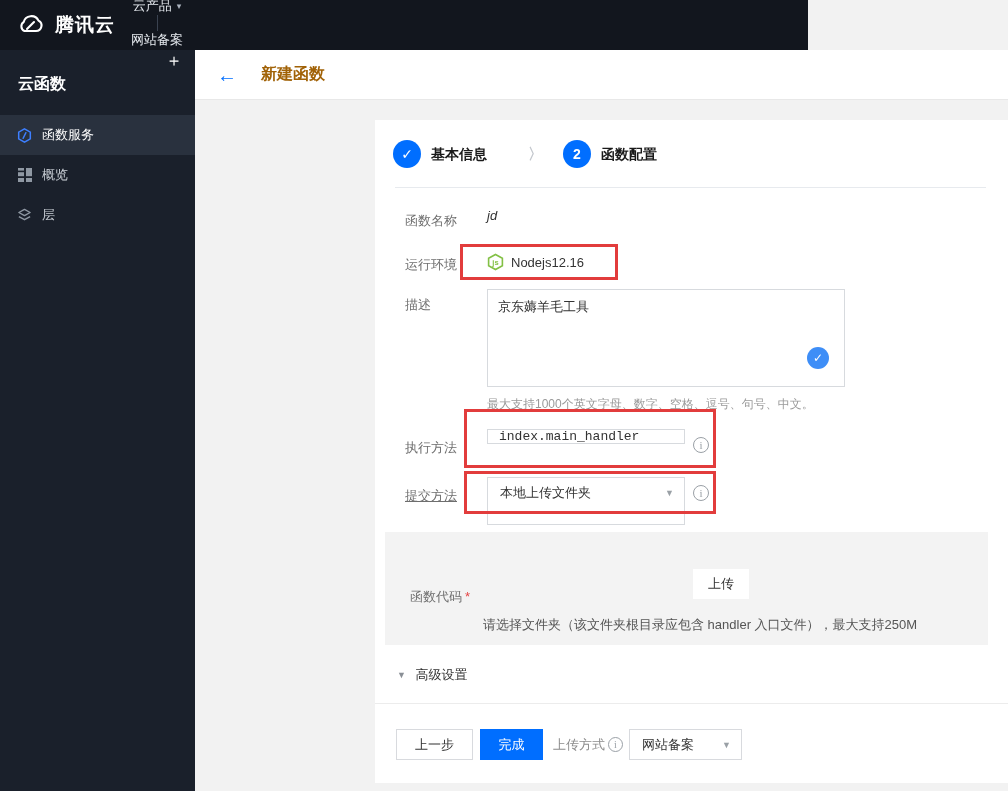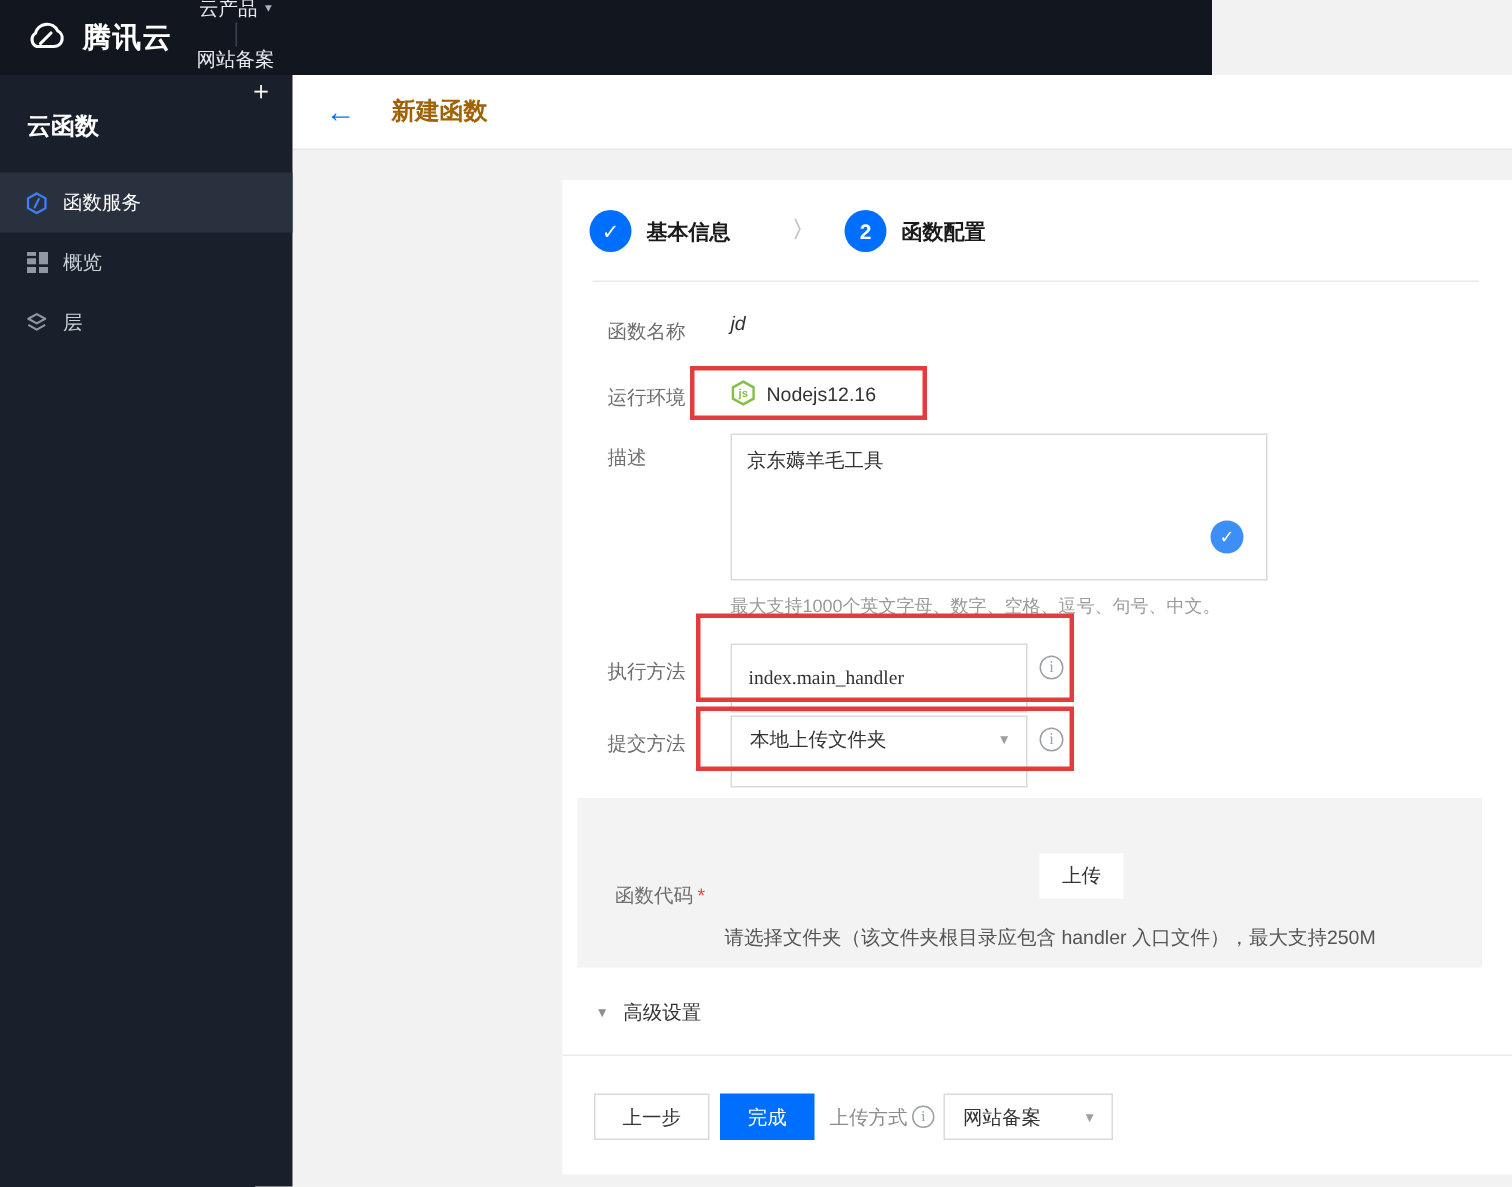--- a/index.html
+++ b/index.html
@@ -35,21 +35,21 @@
 
   
   .step-circle { position:absolute; width:28px; height:28px; border-radius:50%; background:#006eff; color:#fff; text-align:center; line-height:28px; font-size:14px; font-weight:bold; }
   .step-label { position:absolute; font-size:14px; font-weight:bold; color:#1a1a1a; line-height:28px; }
   .step-chevron { position:absolute; color:#c3c7cd; font-size:15px; font-weight:bold; line-height:28px; }
   .steps-divider { position:absolute; left:20px; right:22px; top:67px; height:1px; background:#e7eaee; }
 
   
   .f-label { position:absolute; left:30px; font-size:13px; color:#6e6e6e; }
   .f-value { position:absolute; font-size:13px; color:#333; }
-  .txt-input { position:absolute; height:46px; border:1px solid #d7dade; background:#fff; font-size:13px; color:#333; padding:0 11px; font-family:Liberation Serif, serif; outline:none; }
+  .txt-input { position:absolute; height:15px; border:1px solid #d7dade; background:#fff; font-size:13px; color:#333; padding:0 11px; font-family:Liberation Mono, monospace; outline:none; }
   .desc-area { position:absolute; left:112px; top:169px; width:358px; height:98px; border:1px solid #d7dade; font-size:13px; color:#333; padding:8px 10px; resize:none; font-family:"Liberation Sans","DejaVu Sans",sans-serif; outline:none; }
   .valid-badge { position:absolute; left:432px; top:227px; width:22px; height:22px; border-radius:50%; background:#3e8ef7; color:#fff; font-size:12px; text-align:center; line-height:22px; }
   .hint-gray { position:absolute; font-size:12px; color:#9a9a9a; }
   .select-box { position:absolute; height:48px; border:1px solid #d7dade; background:#fff; font-size:13px; color:#333; line-height:30px; padding-left:12px; cursor:pointer; }
   .select-caret { position:absolute; right:10px; top:0; color:#9aa0a6; font-size:9px; line-height:30px; }
   .info-icon { position:absolute; width:16px; height:16px; border:1px solid #9aa0a6; border-radius:50%; color:#9aa0a6; font-size:11px; line-height:14px; text-align:center; font-family:"Liberation Serif",serif; cursor:pointer; }
   .runtime-row { position:absolute; left:112px; top:133px; display:flex; align-items:center; }
   .runtime-text { font-size:13px; color:#333; margin-left:7px; }
 
   
@@ -174,21 +174,21 @@
 
   <div class="f-label" style="top:176px;">描述</div>
   <textarea class="desc-area" spellcheck="false" style="">京东薅羊毛工具</textarea>
   <div class="valid-badge">✓</div>
   <div class="hint-gray" style="left:112px; top:276px;">最大支持1000个英文字母、数字、空格、逗号、句号、中文。</div>
 
   <div class="f-label" style="top:319px;">执行方法</div>
   <input class="txt-input" style="left: 112px; top: 309px; width: 198px;" spellcheck="false" value="index.main_handler">
   <div class="info-icon" style="left:318px; top:317px;">i</div>
 
-  <div class="f-label" style="top:367px;">提交方法</div>
+  <div class="f-label" style="top:367px;text-decoration:underline;">提交方法</div>
   <div class="select-box" style="left:112px; top:357px; width:198px;">
     <span>本地上传文件夹</span>
     <span class="select-caret">▼</span>
   </div>
   <div class="info-icon" style="left:318px; top:365px;">i</div>
 
   <div class="anno" style="left:85px; top:124px; width:158px; height:36px;"></div>
   <div class="anno" style="left:89px; top:289px; width:252px; height:59px;"></div>
   <div class="anno" style="left:89px; top:351px; width:252px; height:43px;"></div>
 

